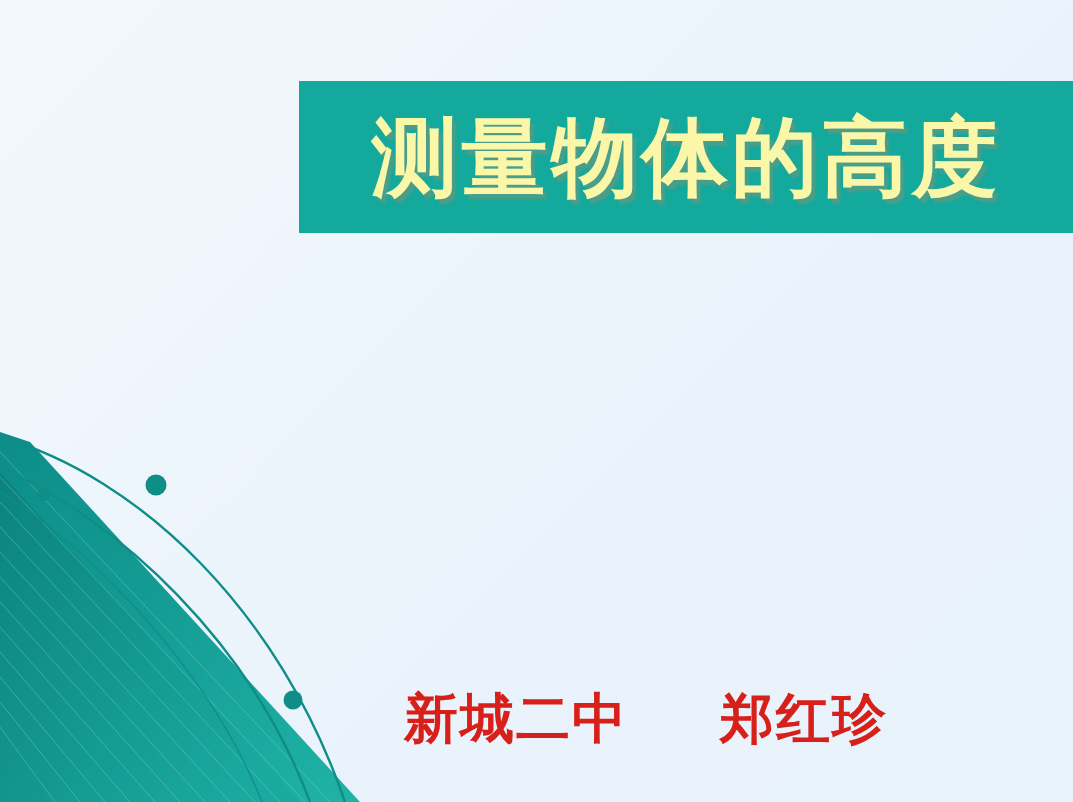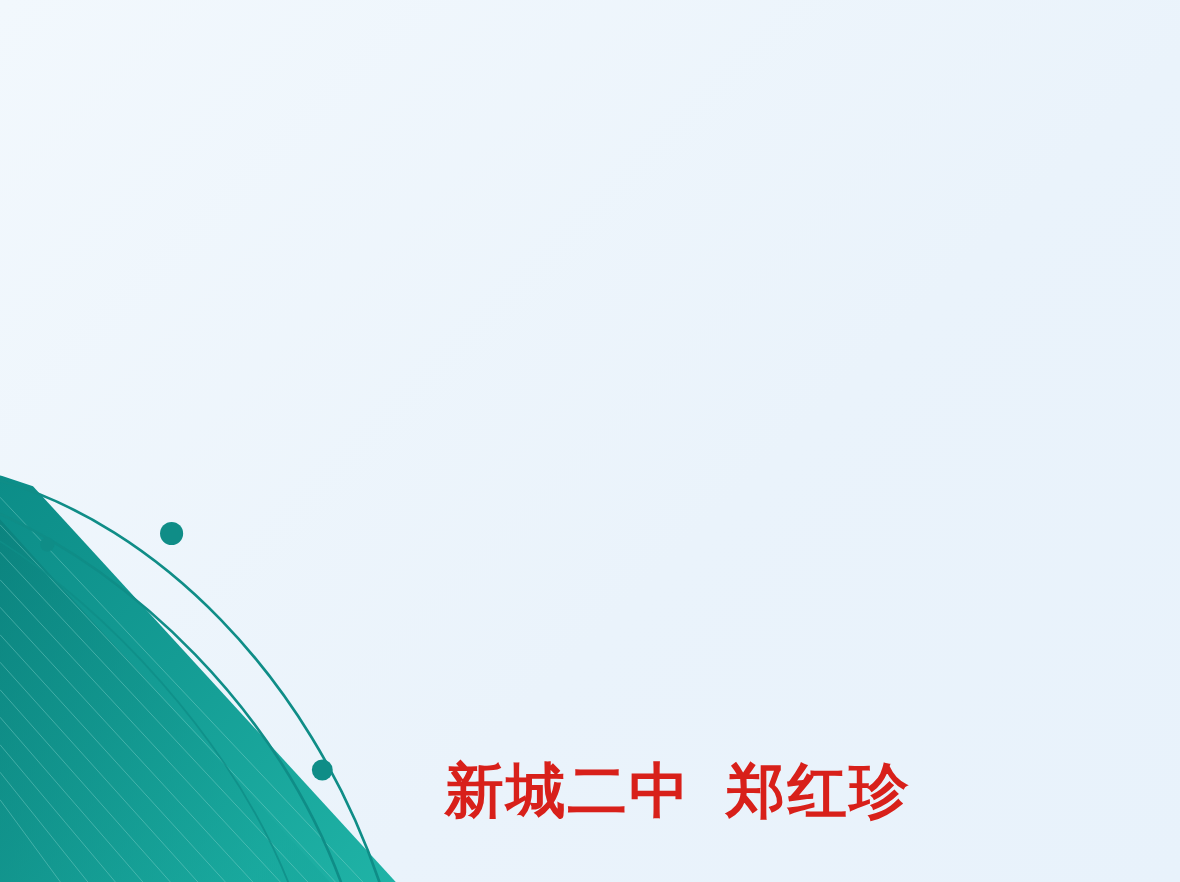--- a/index.html
+++ b/index.html
@@ -61,21 +61,21 @@
     top: 686px;
     width: 640px;
     font-family: "DejaVu Serif", "Liberation Serif", serif;
     font-weight: bold;
     font-size: 54px;
     color: #d8201a;
     line-height: 1.2;
     letter-spacing: 2px;
   }
   #author-school {
-    margin-right: 32px;
+    margin-right: 92px;
     font-family: Liberation Mono, monospace;
   }
 </style>
 </head>
 <body>
 
 <div id="slide">
 
   <svg id="corner-art" viewBox="0 0 420 370" preserveAspectRatio="none">
     <defs>
@@ -110,18 +110,21 @@
 
     <path d="M0,5 C140,45 280,180 345,370" fill="none" stroke="#0f8d87" stroke-width="2.4"></path>
     <path d="M0,35 C120,90 250,210 310,370" fill="none" stroke="#0f8d87" stroke-width="2.4"></path>
     <path d="M0,60 C95,120 210,240 262,370" fill="none" stroke="#0f8d87" stroke-width="1.6" opacity="0.8"></path>
 
     <circle cx="43" cy="63" r="6.5" fill="#0f8d87"></circle>
     <circle cx="156" cy="53" r="10.5" fill="#0f8d87"></circle>
     <circle cx="293" cy="268" r="9.5" fill="#0f8d87"></circle>
   </svg>
 
+  <div id="title-band">
+    <div id="title-text">测量物体的高度</div>
+  </div>
 
   <div id="author-line">
     <span id="author-school">新城二中</span><span id="author-name">郑红珍</span>
   </div>
 
 </div>
 
 </body></html>

